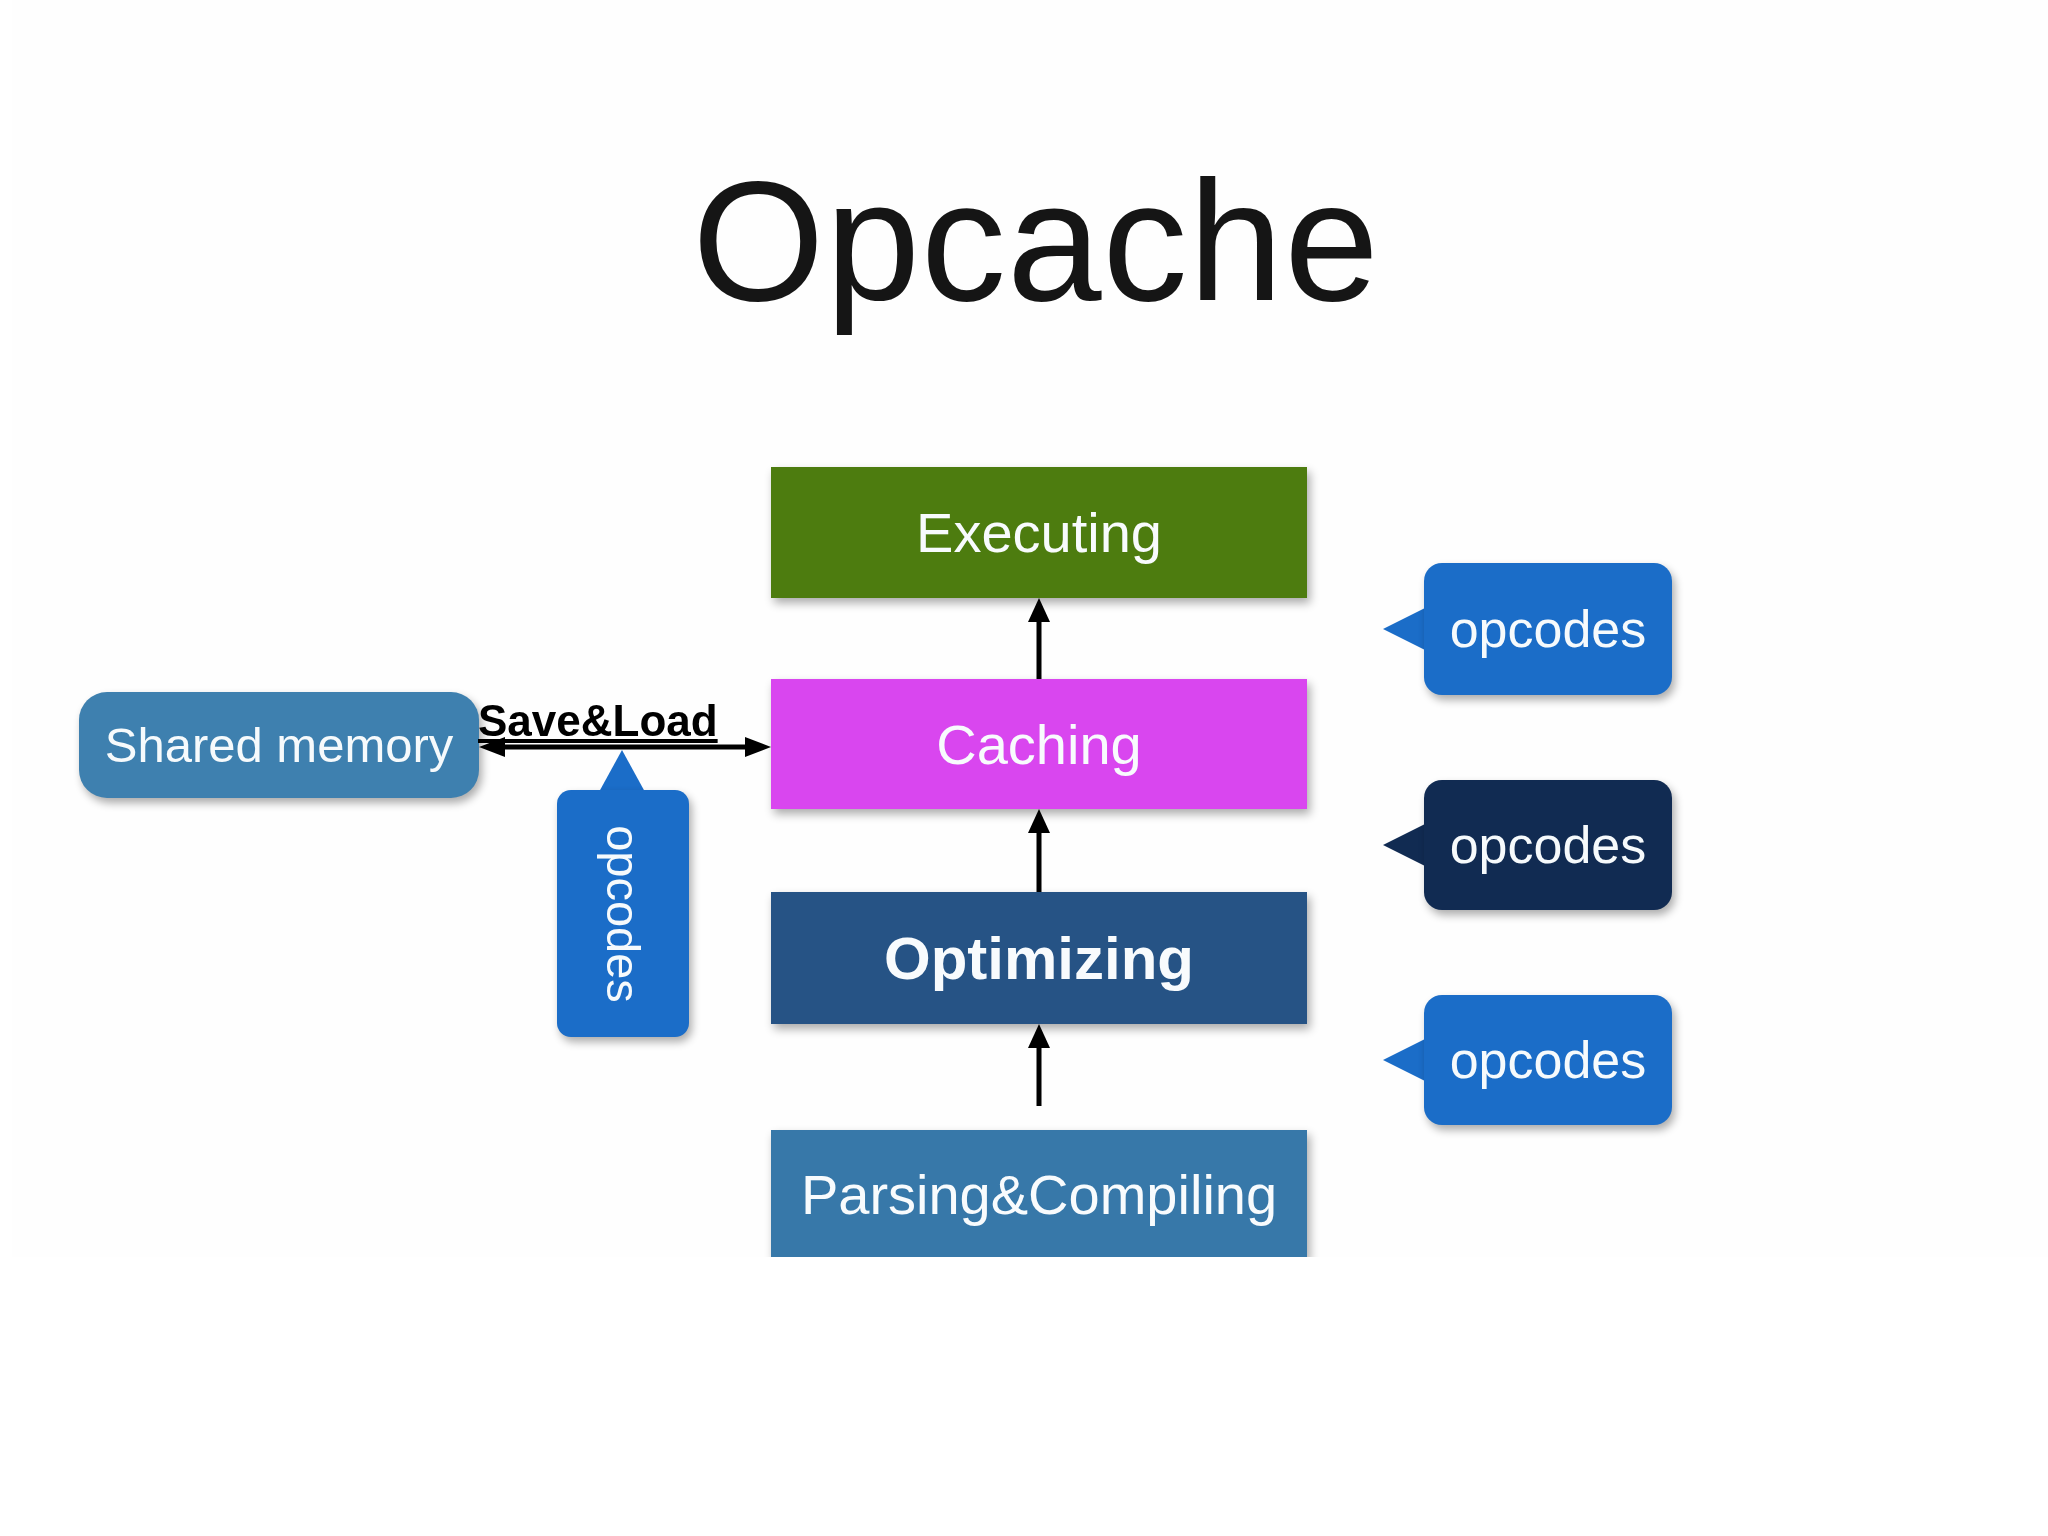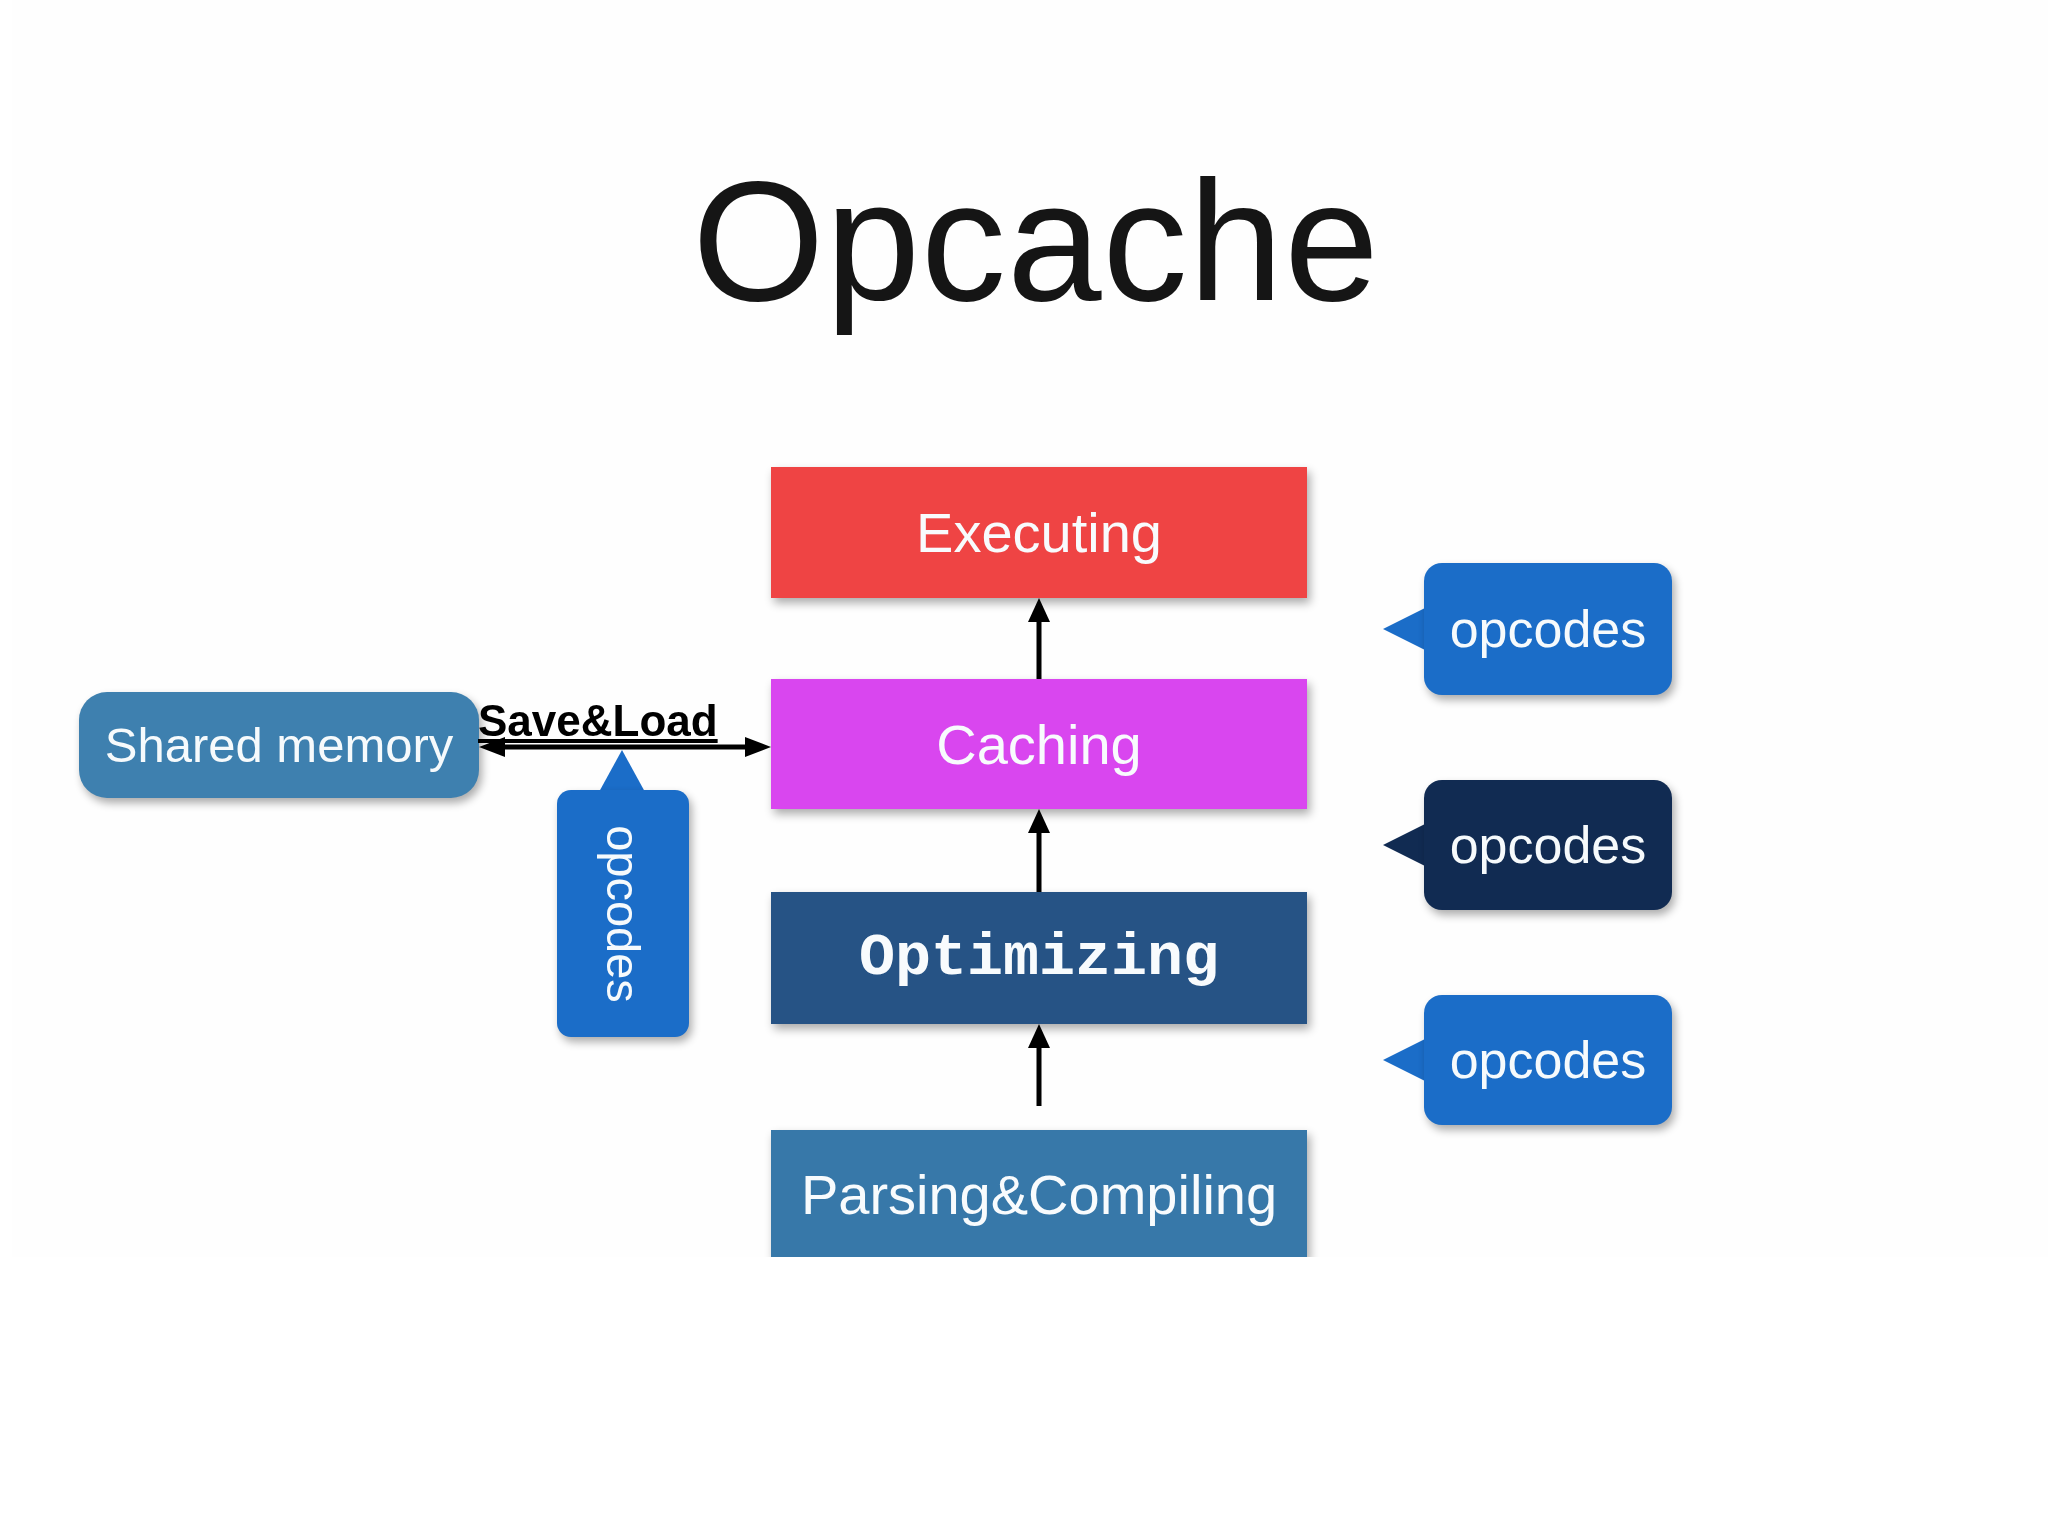--- a/index.html
+++ b/index.html
@@ -34,23 +34,23 @@
     left: 759px;
     width: 536px;
     display: flex;
     align-items: center;
     justify-content: center;
     color: #f8fbfd;
     font-size: 56px;
     font-weight: 400;
     box-shadow: 3px 5px 9px rgba(0,0,0,0.33);
   }
-  .box-executing  { top: 467px;  height: 131px; background: #ef4444; text-align: center; }
+  .box-executing  { top: 467px;  height: 131px; background: #4d7c0f; text-align: center; }
   .box-caching    { top: 679px;  height: 130px; background: #d946ef; }
-  .box-optimizing { top: 892px;  height: 132px; background: #265385; font-weight: 700; font-size: 60px; font-family: Liberation Mono, monospace; }
+  .box-optimizing { top: 892px;  height: 132px; background: #265385; font-weight: 700; font-size: 60px; }
   .box-parsing    { top: 1130px; height: 128px; background: #3778a9; }
 
   
   .shared-memory {
     position: absolute;
     left: 67px;
     top: 692px;
     width: 400px;
     height: 106px;
     background: #3e80af;

